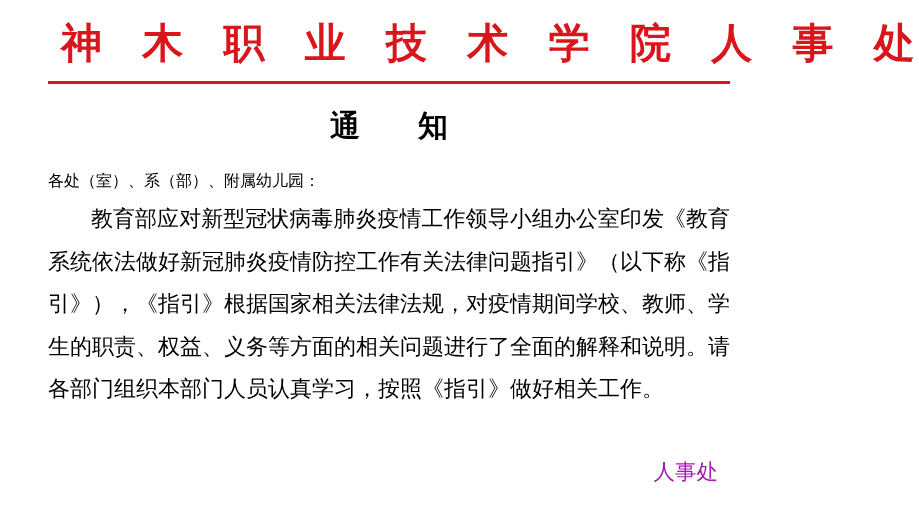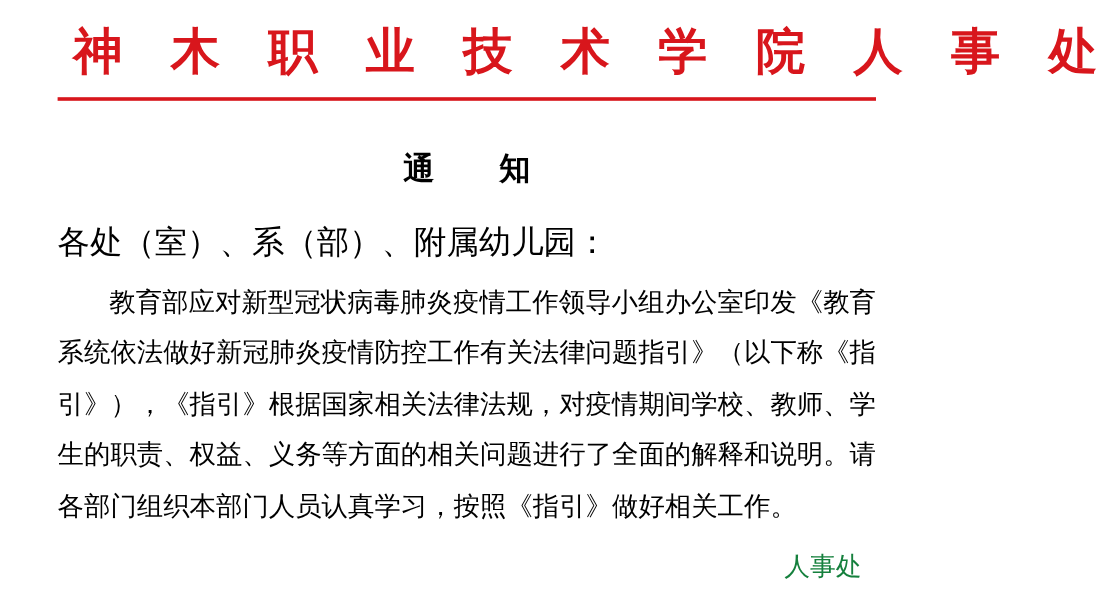--- a/index.html
+++ b/index.html
@@ -35,49 +35,49 @@
   .red-rule {
     height: 3px;
     background: #d8161c;
     margin-top: 12px;
     margin-bottom: 0;
   }
   .doc-title {
     text-align: center;
     font-family: "DejaVu Serif", "Liberation Serif", serif;
     font-weight: bold;
-    font-size: 26px;
+    font-size: 30px;
     letter-spacing: 14px;
     text-indent: 14px;
     color: #000000;
-    margin-top: 39px;
+    margin-top: 22px;
     margin-bottom: 18px;
   }
   .salutation {
-    font-size: 27px;
+    font-size: 16px;
     color: #000;
     line-height: 1.95;
     margin-top: 4px;
   }
   .body-text {
     font-size: 22px;
     color: #000;
     line-height: 1.93;
     text-align: justify;
     text-justify: inter-ideograph;
     text-indent: 43px;
     margin-top: 2px;
   }
   .signature-block {
     position: absolute;
     right: 60px;
     bottom: 18px;
     text-align: center;
     font-size: 21.5px;
-    color: #15803d;
+    color: #a21caf;
     line-height: 1.95;
   }
   .sig-line { white-space: nowrap; }
   .sig-date { white-space: nowrap; }
 </style>
 </head>
 <body>
 
 <div class="page">
 

